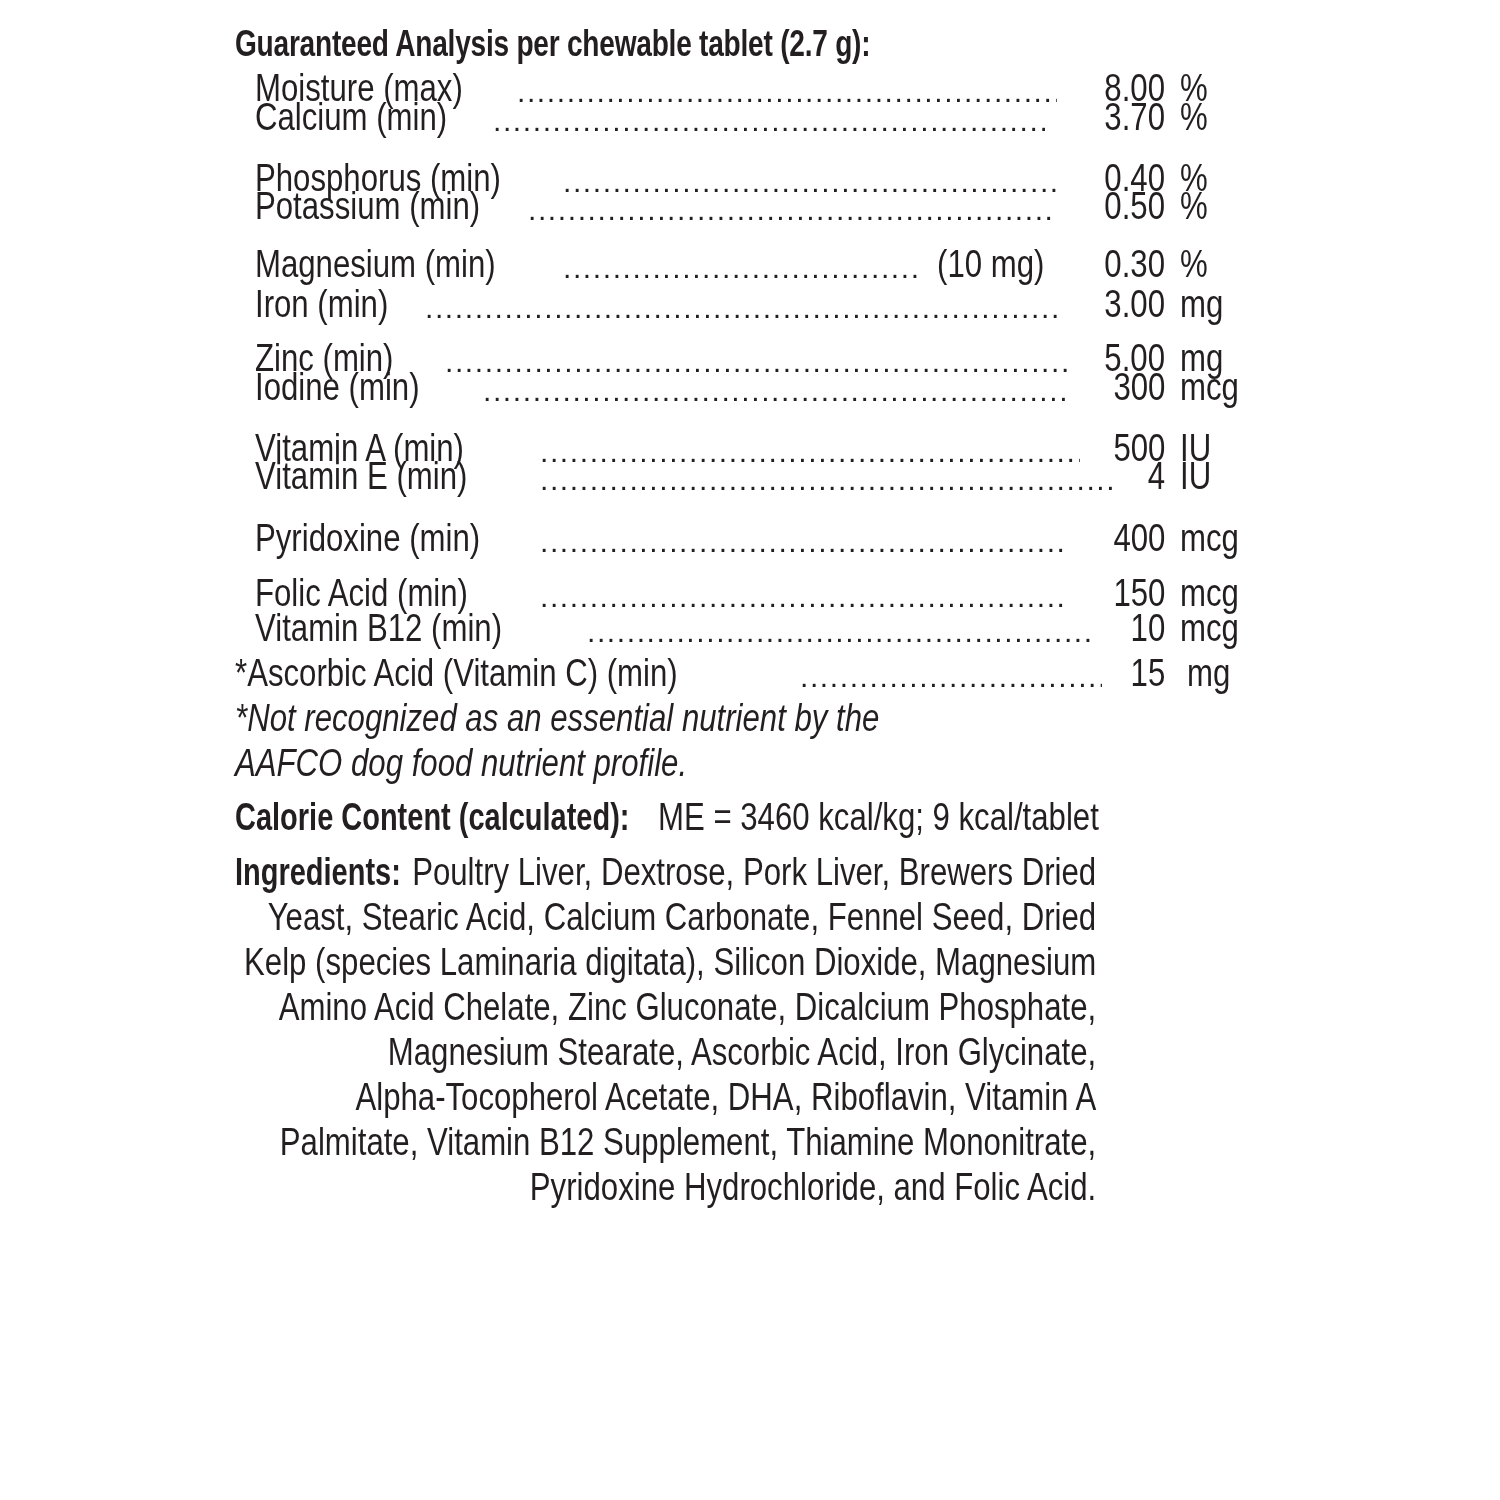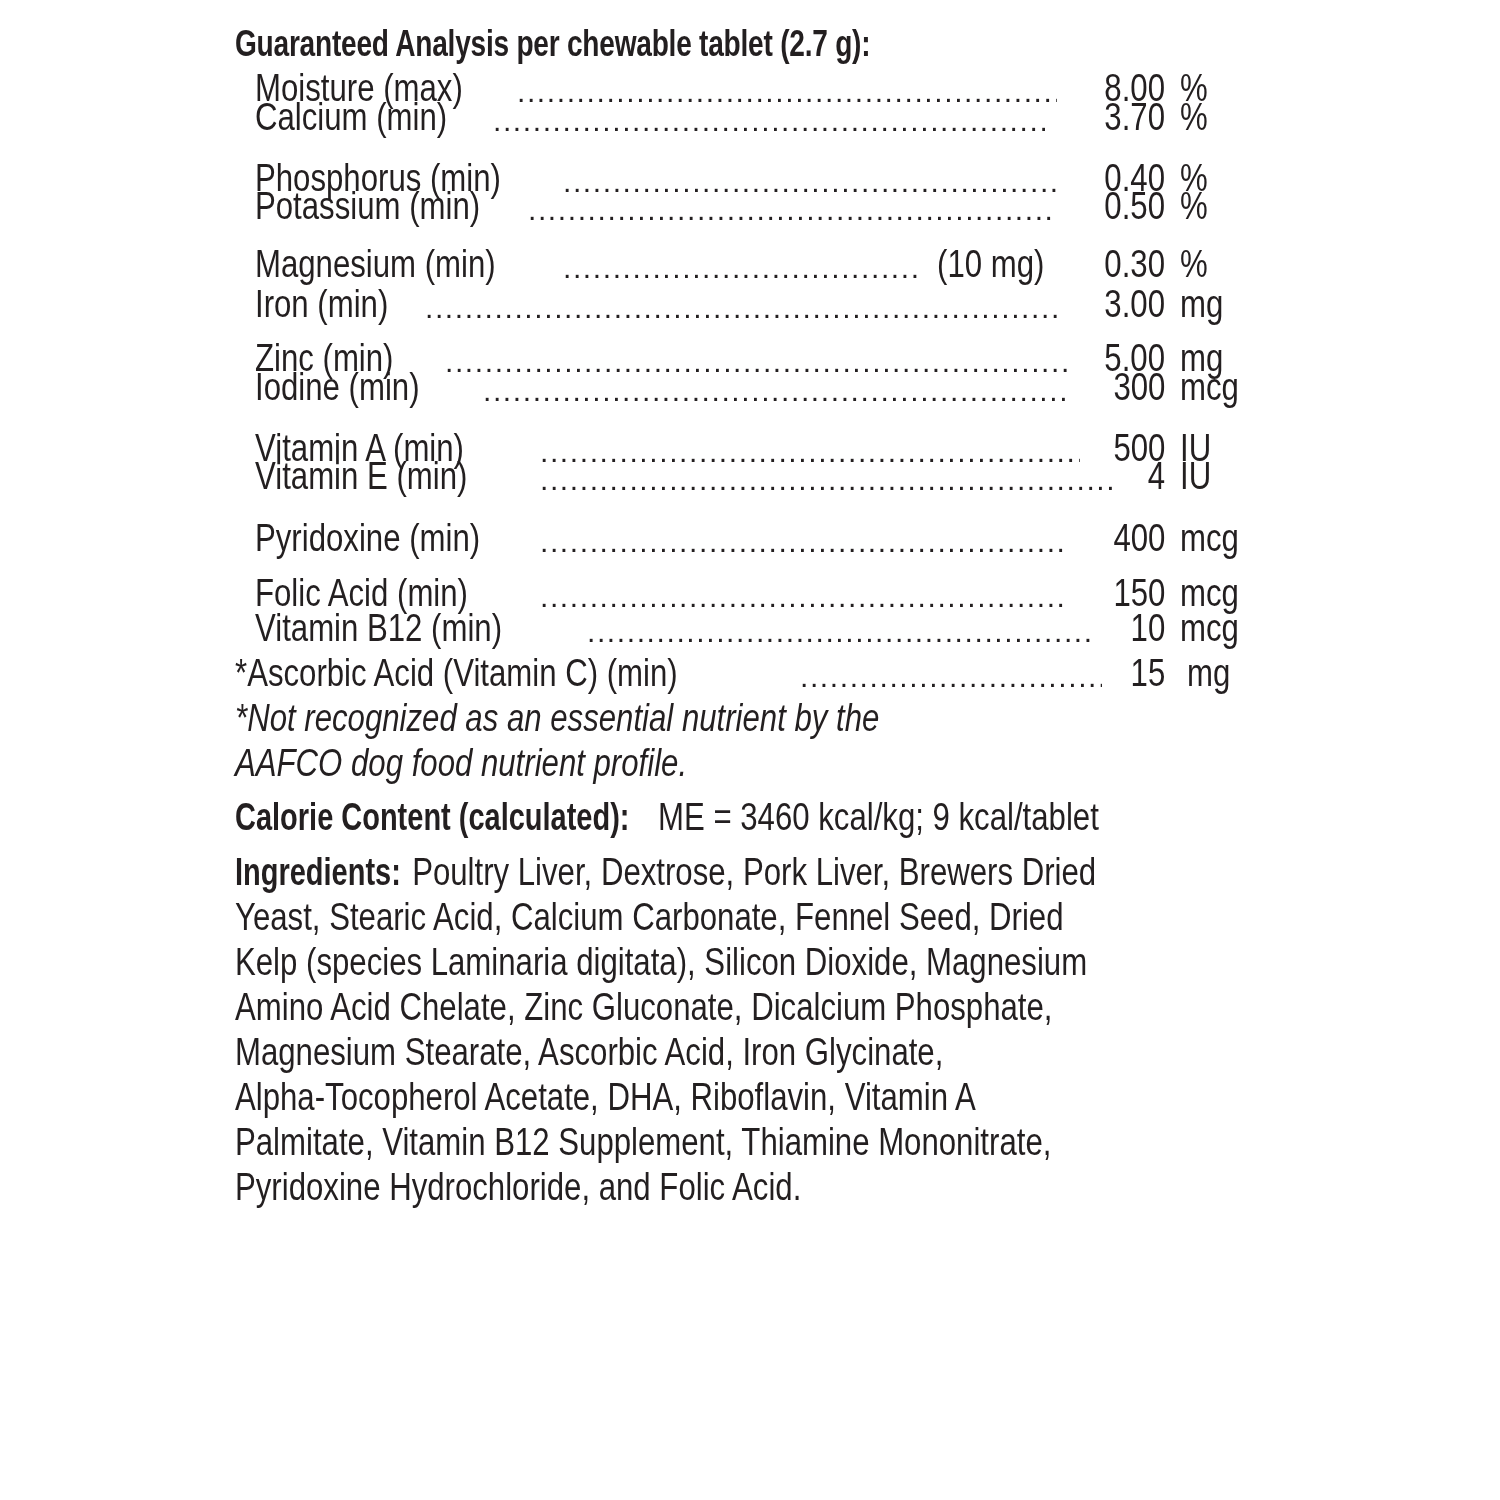--- a/index.html
+++ b/index.html
@@ -213,21 +213,21 @@
     <span class="line">*Not recognized as an essential nutrient by the</span>
     <span class="line">AAFCO dog food nutrient profile.</span>
   </div>
 
   <div class="para" style="top:773px;">
     <span class="line">
       <span class="bold-cond">Calorie Content (calculated):</span><span> ME = 3460 kcal/kg; 9 kcal/tablet</span>
     </span>
   </div>
 
-  <div class="para" style="top:828px;">
+  <div class="para" style="top:828px;text-align:right;">
     <span class="line">
       <span class="bold-cond">Ingredients:</span><span> Poultry Liver, Dextrose, Pork Liver, Brewers Dried</span>
     </span>
     <span class="line">Yeast, Stearic Acid, Calcium Carbonate, Fennel Seed, Dried</span>
     <span class="line">Kelp (species Laminaria digitata), Silicon Dioxide, Magnesium</span>
     <span class="line">Amino Acid Chelate, Zinc Gluconate, Dicalcium Phosphate,</span>
     <span class="line">Magnesium Stearate, Ascorbic Acid, Iron Glycinate,</span>
     <span class="line">Alpha-Tocopherol Acetate, DHA, Riboflavin, Vitamin A</span>
     <span class="line">Palmitate, Vitamin B12 Supplement, Thiamine Mononitrate,</span>
     <span class="line">Pyridoxine Hydrochloride, and Folic Acid.</span>

